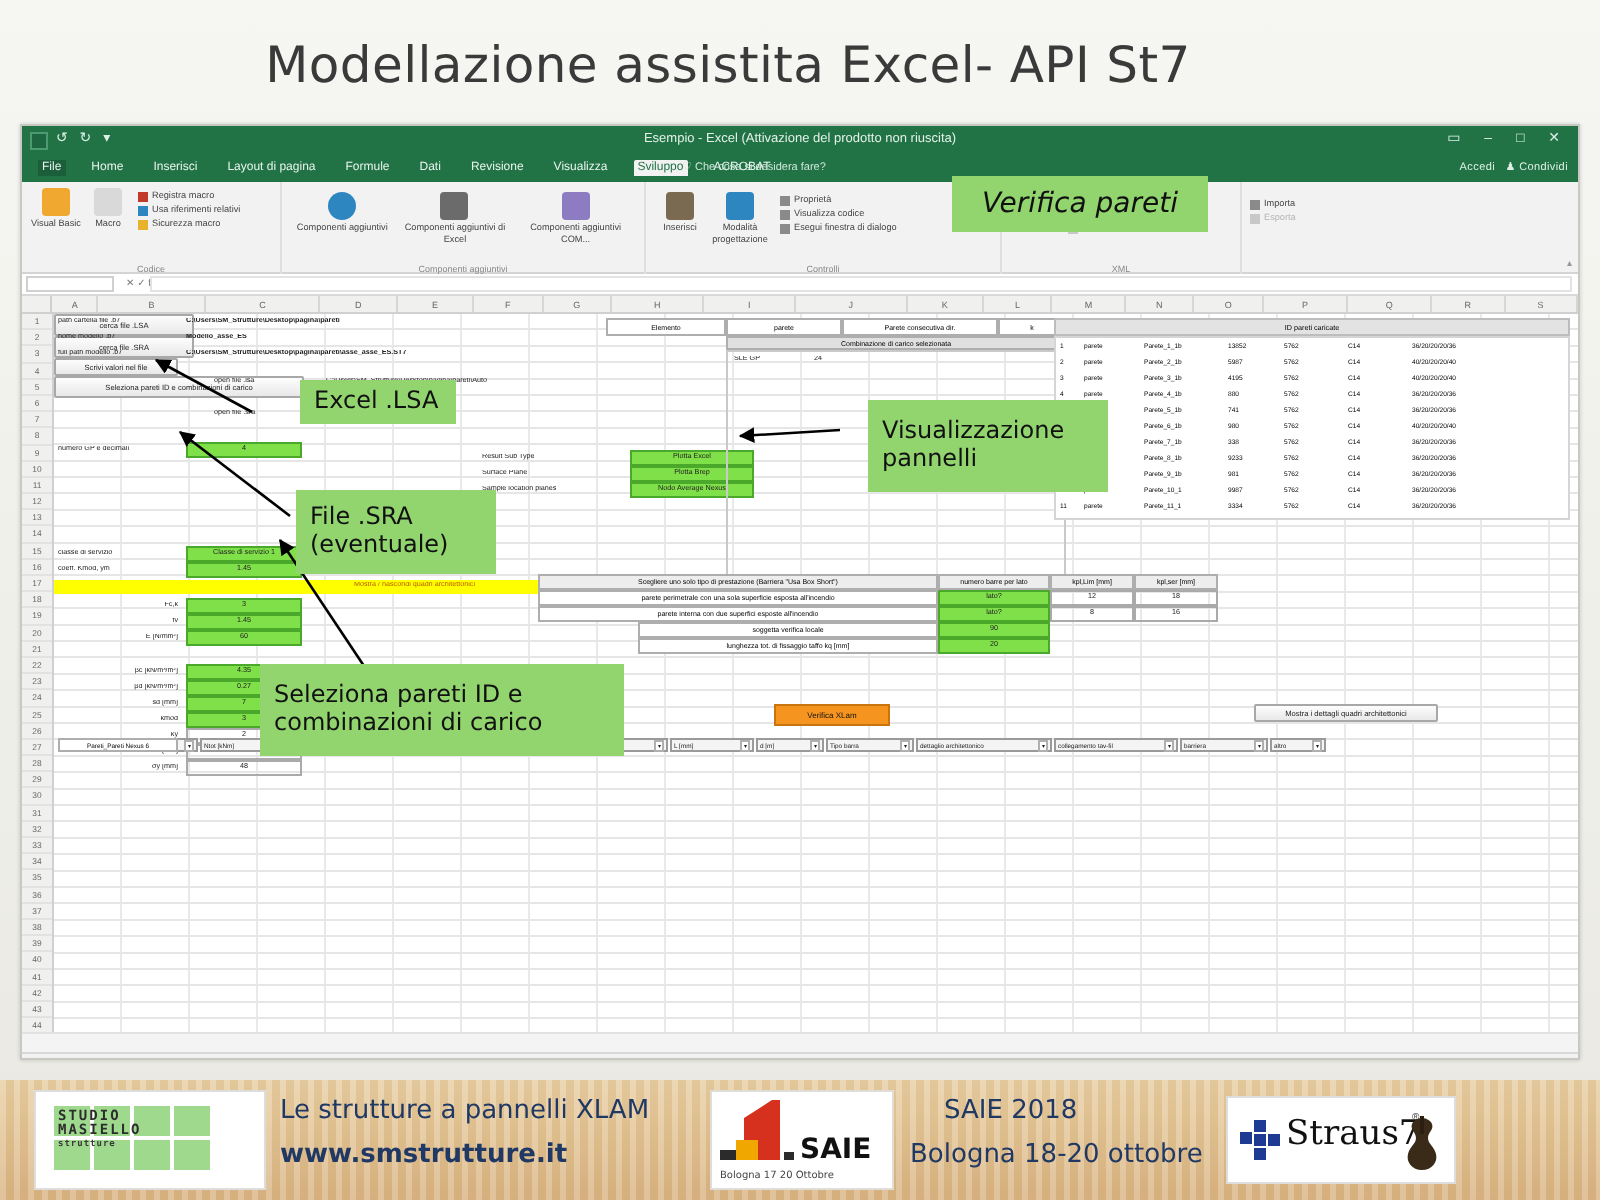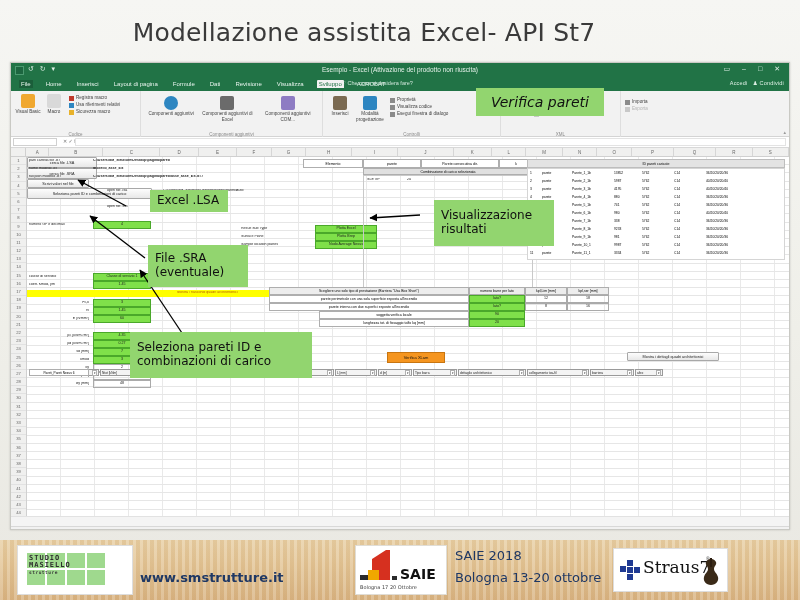--- a/index.html
+++ b/index.html
@@ -660,21 +660,21 @@
       </marker>
     </defs>
     <line x1="126" y1="206" x2="78" y2="180" stroke="#000" stroke-width="1.3" marker-end="url(#ah)"></line>
     <line x1="145" y1="258" x2="90" y2="216" stroke="#000" stroke-width="1.3" marker-end="url(#ah)"></line>
     <line x1="190" y1="345" x2="140" y2="270" stroke="#000" stroke-width="1.3" marker-end="url(#ah)"></line>
     <line x1="420" y1="215" x2="370" y2="218" stroke="#000" stroke-width="1.3" marker-end="url(#ah)"></line>
   </svg>
 
   <div class="callout" style="left:476px;top:88px;width:128px;height:28px;font-size:14px;justify-content:center;font-style:italic;">Verifica pareti</div>
 
-  <div class="callout" style="left:434px;top:200px;width:120px;height:46px;font-size:12px;">Visualizzazione risultati</div>
+  <div class="callout" style="left:434px;top:200px;width:120px;height:46px;font-size:12px;">Visualizzazione pannelli</div>
 
   <div class="callout" style="left:150px;top:190px;width:78px;height:22px;font-size:12px;">Excel .LSA</div>
 
   <div class="callout" style="left:148px;top:245px;width:100px;height:42px;font-size:12px;">File .SRA (eventuale)</div>
 
   <div class="callout" style="left:130px;top:332px;width:182px;height:46px;font-size:12px;">Seleziona pareti ID e combinazioni di carico</div>
 
   <div class="footer">
 
     <div class="f-logo">
@@ -686,35 +686,36 @@
         <span class="sq" style="left:0;top:17px;width:18px;height:15px;"></span>
         <span class="sq" style="left:20px;top:17px;width:18px;height:15px;"></span>
         <span class="sq" style="left:40px;top:17px;width:18px;height:15px;"></span>
         <span class="sq" style="left:60px;top:17px;width:18px;height:15px;"></span>
       </div>
       <div class="t1">STUDIO</div>
       <div class="t2">MASIELLO</div>
       <div class="t3">strutture</div>
     </div>
 
+    <div class="f-txt f-line1" style="left:140px;top:8px;">Le strutture a pannelli XLAM</div>
     <div class="f-txt f-line2" style="left:140px;top:30px;">www.smstrutture.it</div>
 
     <div class="saie">
       <svg width="90" height="48" viewBox="0 0 90 48">
         <path d="M16,34 L16,13 L30,4 L34,4 L34,34 Z" fill="#d6301f"></path>
         <rect x="12" y="24" width="11" height="10" fill="#f0a800"></rect>
         <rect x="4" y="29" width="8" height="5" fill="#2b2b2b"></rect>
         <rect x="36" y="30" width="5" height="4" fill="#2b2b2b"></rect>
         <text x="44" y="33" font-family="DejaVu Sans, sans-serif" font-size="14" font-weight="bold" fill="#111">SAIE</text>
         <text x="4" y="43" font-family="DejaVu Sans, sans-serif" font-size="5" fill="#444">Bologna 17 20 Ottobre</text>
       </svg>
     </div>
 
-    <div class="f-txt f-line1" style="left:455px;top:8px;">SAIE 2018</div>
-    <div class="f-txt f-line1" style="left:455px;top:30px;">Bologna 13-20 ottobre</div>
+    <div class="f-txt f-line1" style="left:455px;top:8px;padding-left:17px;">SAIE 2018</div>
+    <div class="f-txt f-line1" style="left:455px;top:30px;">Bologna 18-20 ottobre</div>
 
     <div class="s7">
       <svg style="position:absolute;left:6px;top:11px;" width="22" height="20" viewBox="0 0 22 20">
         <rect x="0" y="6" width="6" height="6" fill="#1f3a93"></rect>
         <rect x="7" y="0" width="6" height="6" fill="#1f3a93"></rect>
         <rect x="7" y="7" width="6" height="6" fill="#1f3a93"></rect>
         <rect x="14" y="7" width="6" height="6" fill="#1f3a93"></rect>
         <rect x="7" y="14" width="6" height="6" fill="#1f3a93"></rect>
       </svg>
       <span class="nm">Straus7</span>

